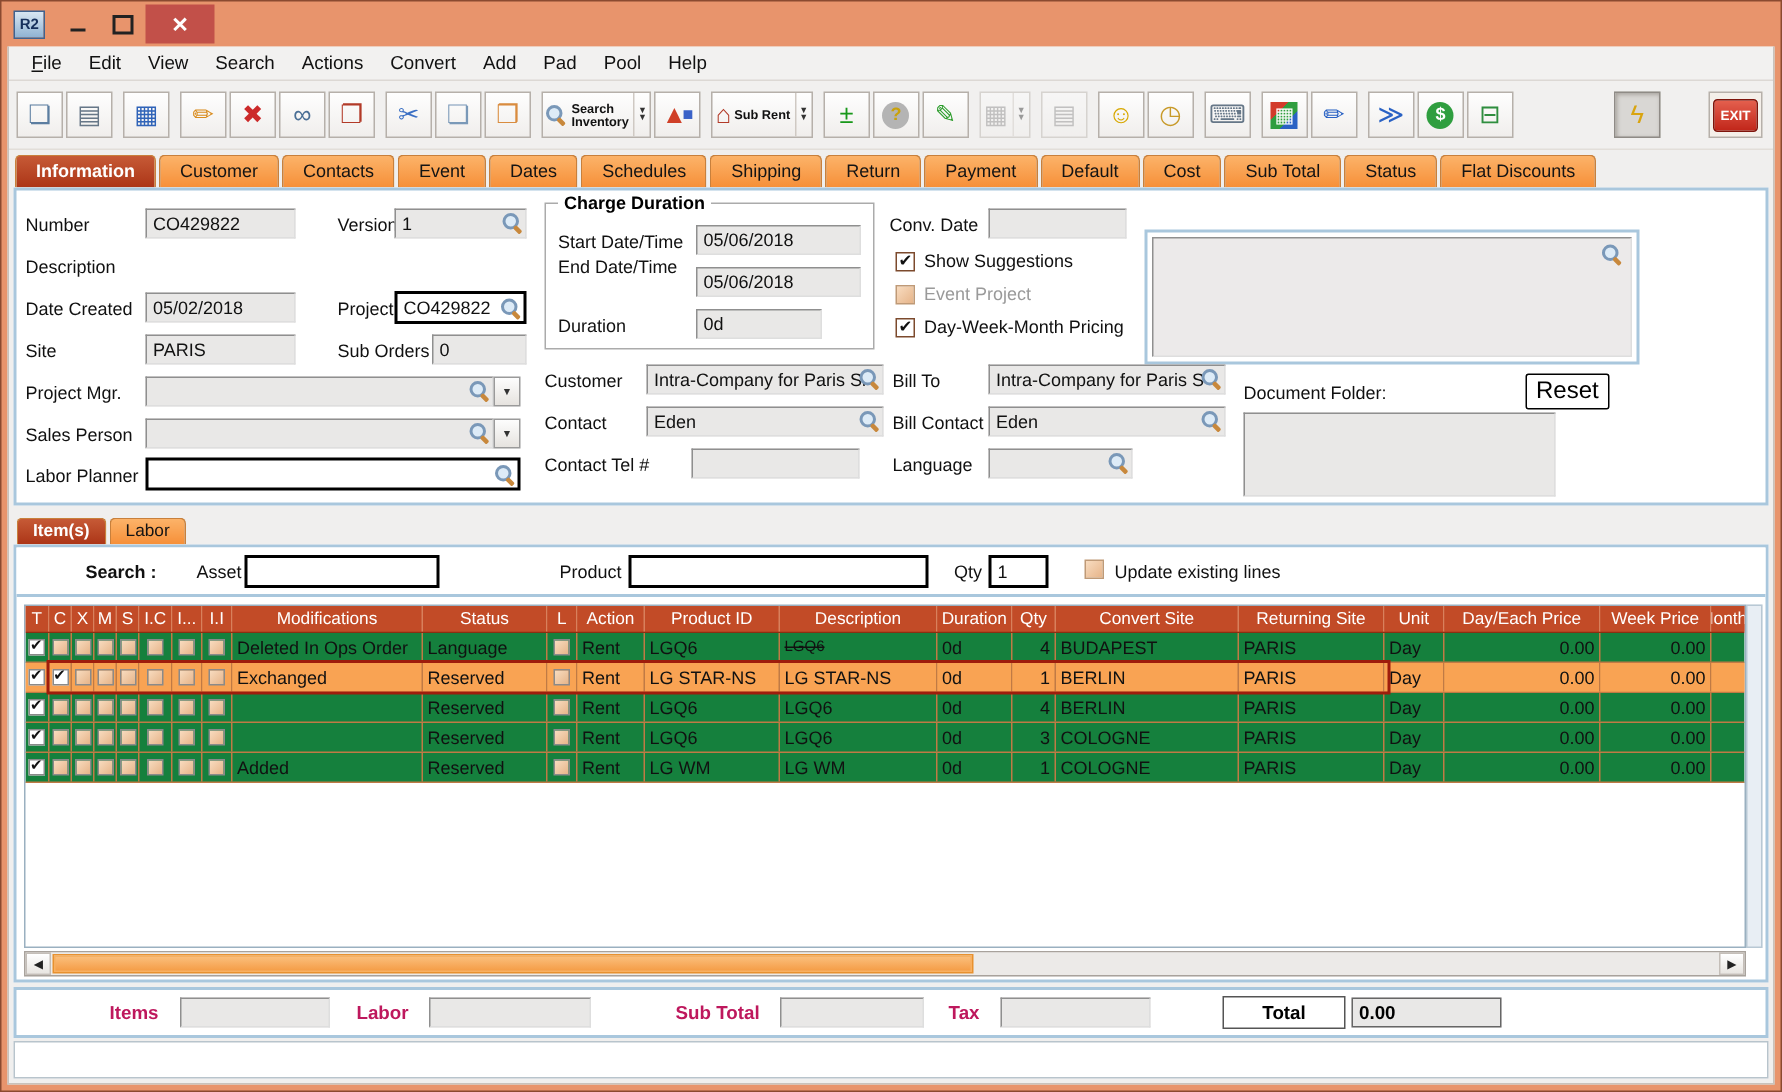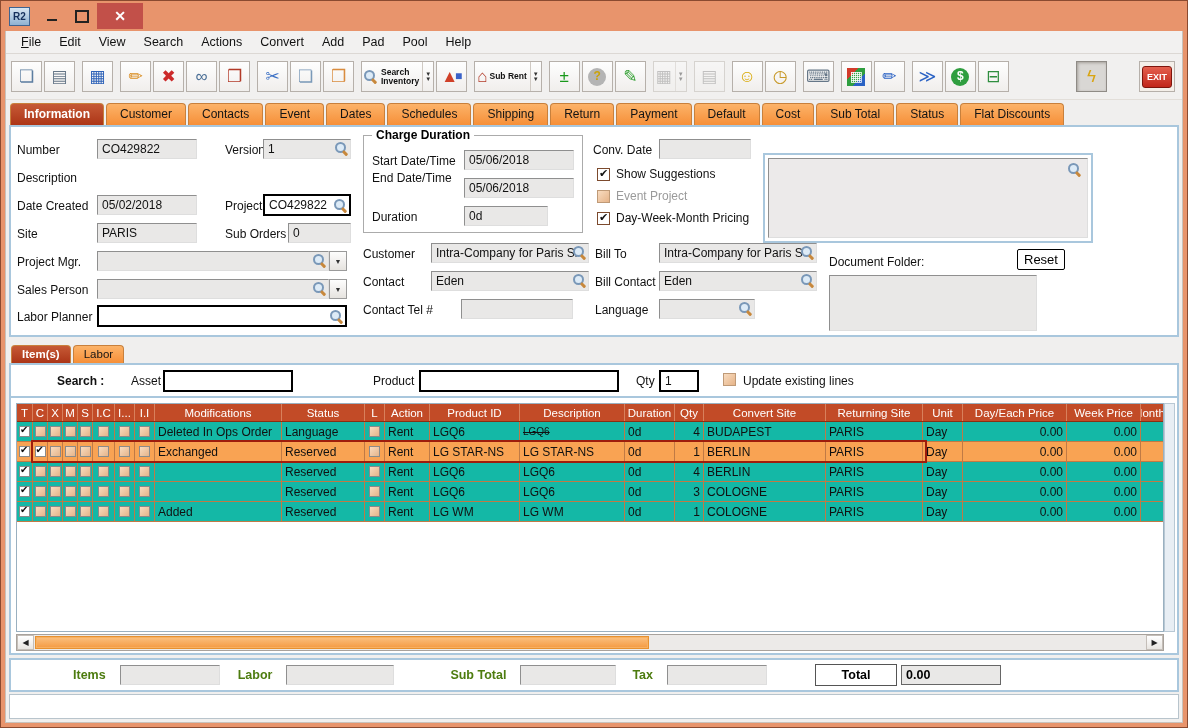--- a/index.html
+++ b/index.html
@@ -61,49 +61,49 @@
   .grp-title{position:absolute;top:-8px;left:8px;background:#fff;font-weight:bold;font-size:12px;padding:0 4px;white-space:nowrap;}
   .cb{width:13px;height:13px;box-sizing:border-box;border:1px solid #7c4a2d;background:#fff;display:inline-block;position:relative;flex:0 0 auto;}
   .cb.checked::after{content:"✔";position:absolute;left:1px;top:-2px;font-size:11px;color:#111;}
   .cb.off{background:linear-gradient(135deg,#f8dcc0,#e6b489);border-color:#bf9a77;}
   .opt{position:absolute;display:flex;align-items:center;gap:6px;font-size:12px;}
   
   .ctabs{position:absolute;display:flex;align-items:flex-end;}
   .cbox{position:absolute;border:2px solid #a9c7dd;background:#fff;padding:3px;}
   .cbox-inner{width:100%;height:100%;box-sizing:border-box;background:#eceaea;border:1px solid;border-color:#8f8f8f #dedede #dedede #8f8f8f;position:relative;}
   .cbox-inner .mag{position:absolute;right:6px;top:4px;}
-  .reset-btn{position:absolute;box-sizing:border-box;background:#fff;border:1px solid #000;border-radius:2px;font-size:13px;padding:2px 6px;text-align:center;box-shadow:0 0 0 2px #fff inset;}
+  .reset-btn{position:absolute;box-sizing:border-box;background:#fff;border:1px solid #000;border-radius:2px;font-size:16px;padding:2px 6px;text-align:center;box-shadow:0 0 0 2px #fff inset;}
   
   .searchrow{position:absolute;left:0;top:0;right:0;height:31px;border-bottom:2px solid #a9c7dd;background:#fff;}
   .searchrow .flabel{top:9px;}
   .searchrow .fin{top:5px;}
   
   .grid-wrap{position:absolute;left:5px;top:38px;right:13px;bottom:21px;border:1px solid #9ab0c0;background:#fff;overflow:hidden;}
-  .trow{display:flex;height:19px;border-bottom:1px solid #c07a45;position:relative;background:#14b8a6;}
+  .trow{display:flex;height:19px;border-bottom:1px solid #c07a45;position:relative;background:#15803d;}
   .trow.thead{height:17px;border-bottom:1px solid #8a2f12;background:#c24b27;}
   .tcell{box-sizing:border-box;border-right:1px solid #c07a45;font-size:12px;padding:0 3px;overflow:hidden;white-space:nowrap;display:flex;align-items:center;flex:0 0 auto;color:#111;}
   .thead .tcell{background:#c24b27;color:#fff;justify-content:center;border-right:1px solid #d8805c;font-size:11.5px;padding:0 1px;}
   .tcell.num{justify-content:flex-end;}
   .tcell.ck{justify-content:center;padding:0;}
   .tcb{width:11px;height:11px;box-sizing:border-box;border:1px solid #8a8a8a;background:linear-gradient(135deg,#f8dcc0,#e6b489);position:relative;}
   .tcb.on{background:#fff;}
   .tcb.on::after{content:"✔";position:absolute;left:0px;top:-3px;font-size:10px;color:#111;}
   .trow.hl{background:#f9a353;}
   .trow.hl .tcell{background:#f9a353;}
   .hlborder{position:absolute;left:14px;top:-2px;bottom:-2px;width:892px;border:2px solid #9e1d0c;pointer-events:none;z-index:3;}
   .strike{text-decoration:line-through;font-size:10px;}
   
   .hscroll{position:absolute;left:5px;right:13px;bottom:2px;height:17px;box-sizing:border-box;background:#f4f3f2;border:1px solid #a8a29c;display:flex;align-items:stretch;}
   .harrow{width:15px;display:flex;align-items:center;justify-content:center;font-size:8px;color:#222;border:1px solid #c4beb8;background:linear-gradient(#fff,#e8e5e1);}
   .htrack{flex:1;position:relative;background:#eceae8;}
   .hthumb{position:absolute;left:1px;top:1px;bottom:1px;width:55%;background:linear-gradient(#fbc librar 0,#f49a42);background:linear-gradient(#fbc180,#f49a42);border:1px solid #e8912f;box-shadow:0 0 0 1px #f7b061 inset;}
   .vstrip{position:absolute;right:2px;top:38px;bottom:21px;width:9px;background:#e8eef4;border:1px solid #b8c8d4;}
   
   .totals{height:34px;margin:3px 3px 2px 3px;background:#fff;border:2px solid #a9c7dd;display:flex;align-items:center;font-size:12.5px;flex:0 0 auto;box-sizing:border-box;}
-  .totals .tl{font-weight:bold;color:#4d7c0f;}
+  .totals .tl{font-weight:bold;color:#be185d;}
   .totals .tin{height:20px;box-sizing:border-box;background:#e9e8e7;border:1px solid;border-color:#8f8f8f #dedede #dedede #8f8f8f;}
   .total-btn{width:82px;height:22px;box-sizing:border-box;border:1px solid #555;background:#fff;display:flex;align-items:center;justify-content:center;font-weight:bold;}
   .total-val{width:100px;height:20px;box-sizing:border-box;background:#e9e8e7;border:1px solid #666;font-weight:bold;font-size:12.5px;padding:2px 4px;}
   
   .statusbar{height:23px;margin:0 3px 3px 3px;background:#fff;border:1px solid #b8c4cc;flex:0 0 auto;}
 </style>
 </head>
 <body>
 
 <div class="window">

